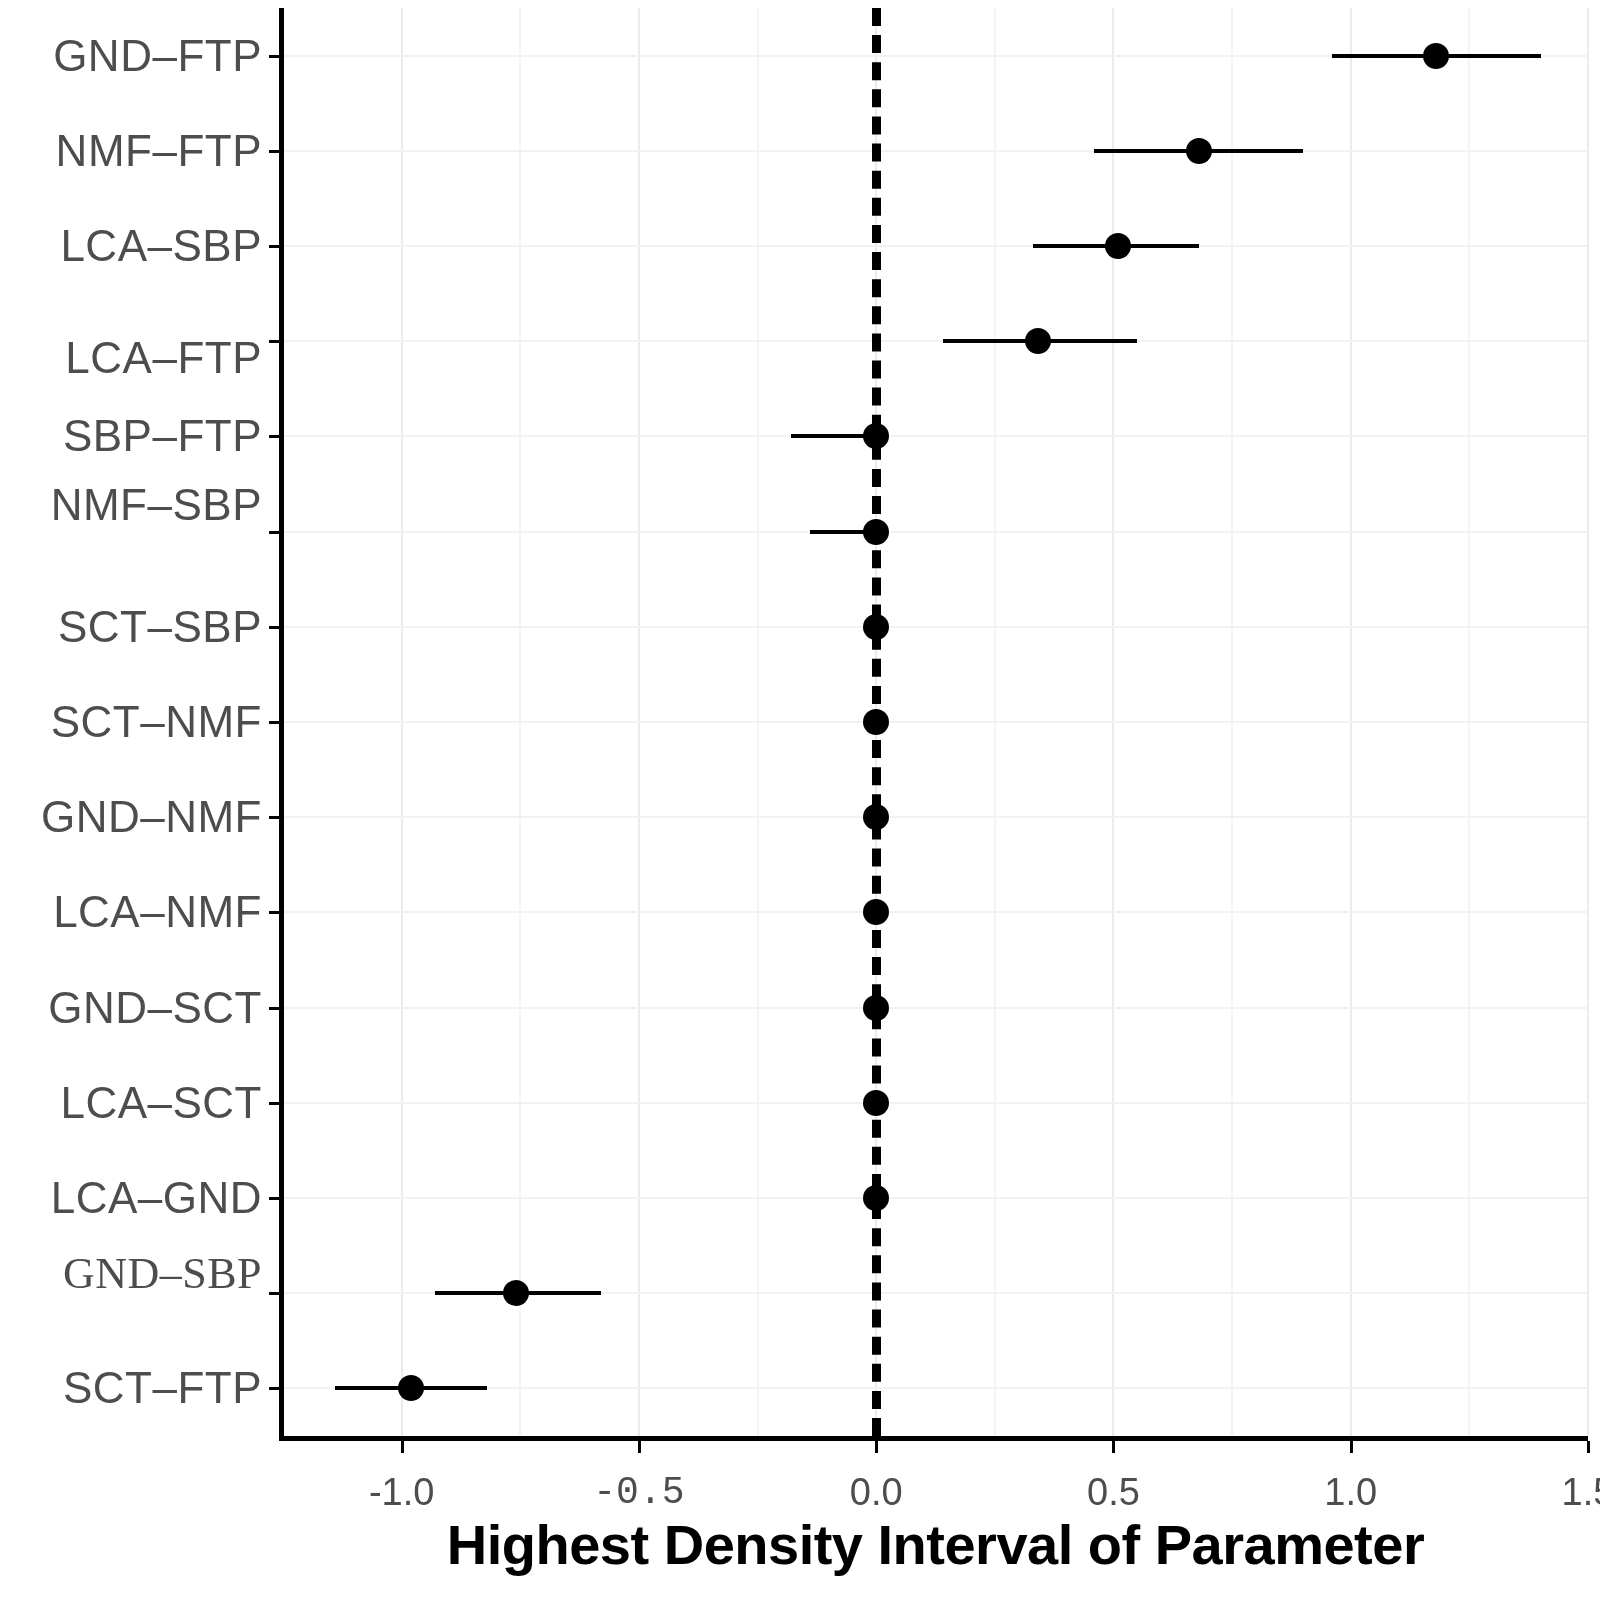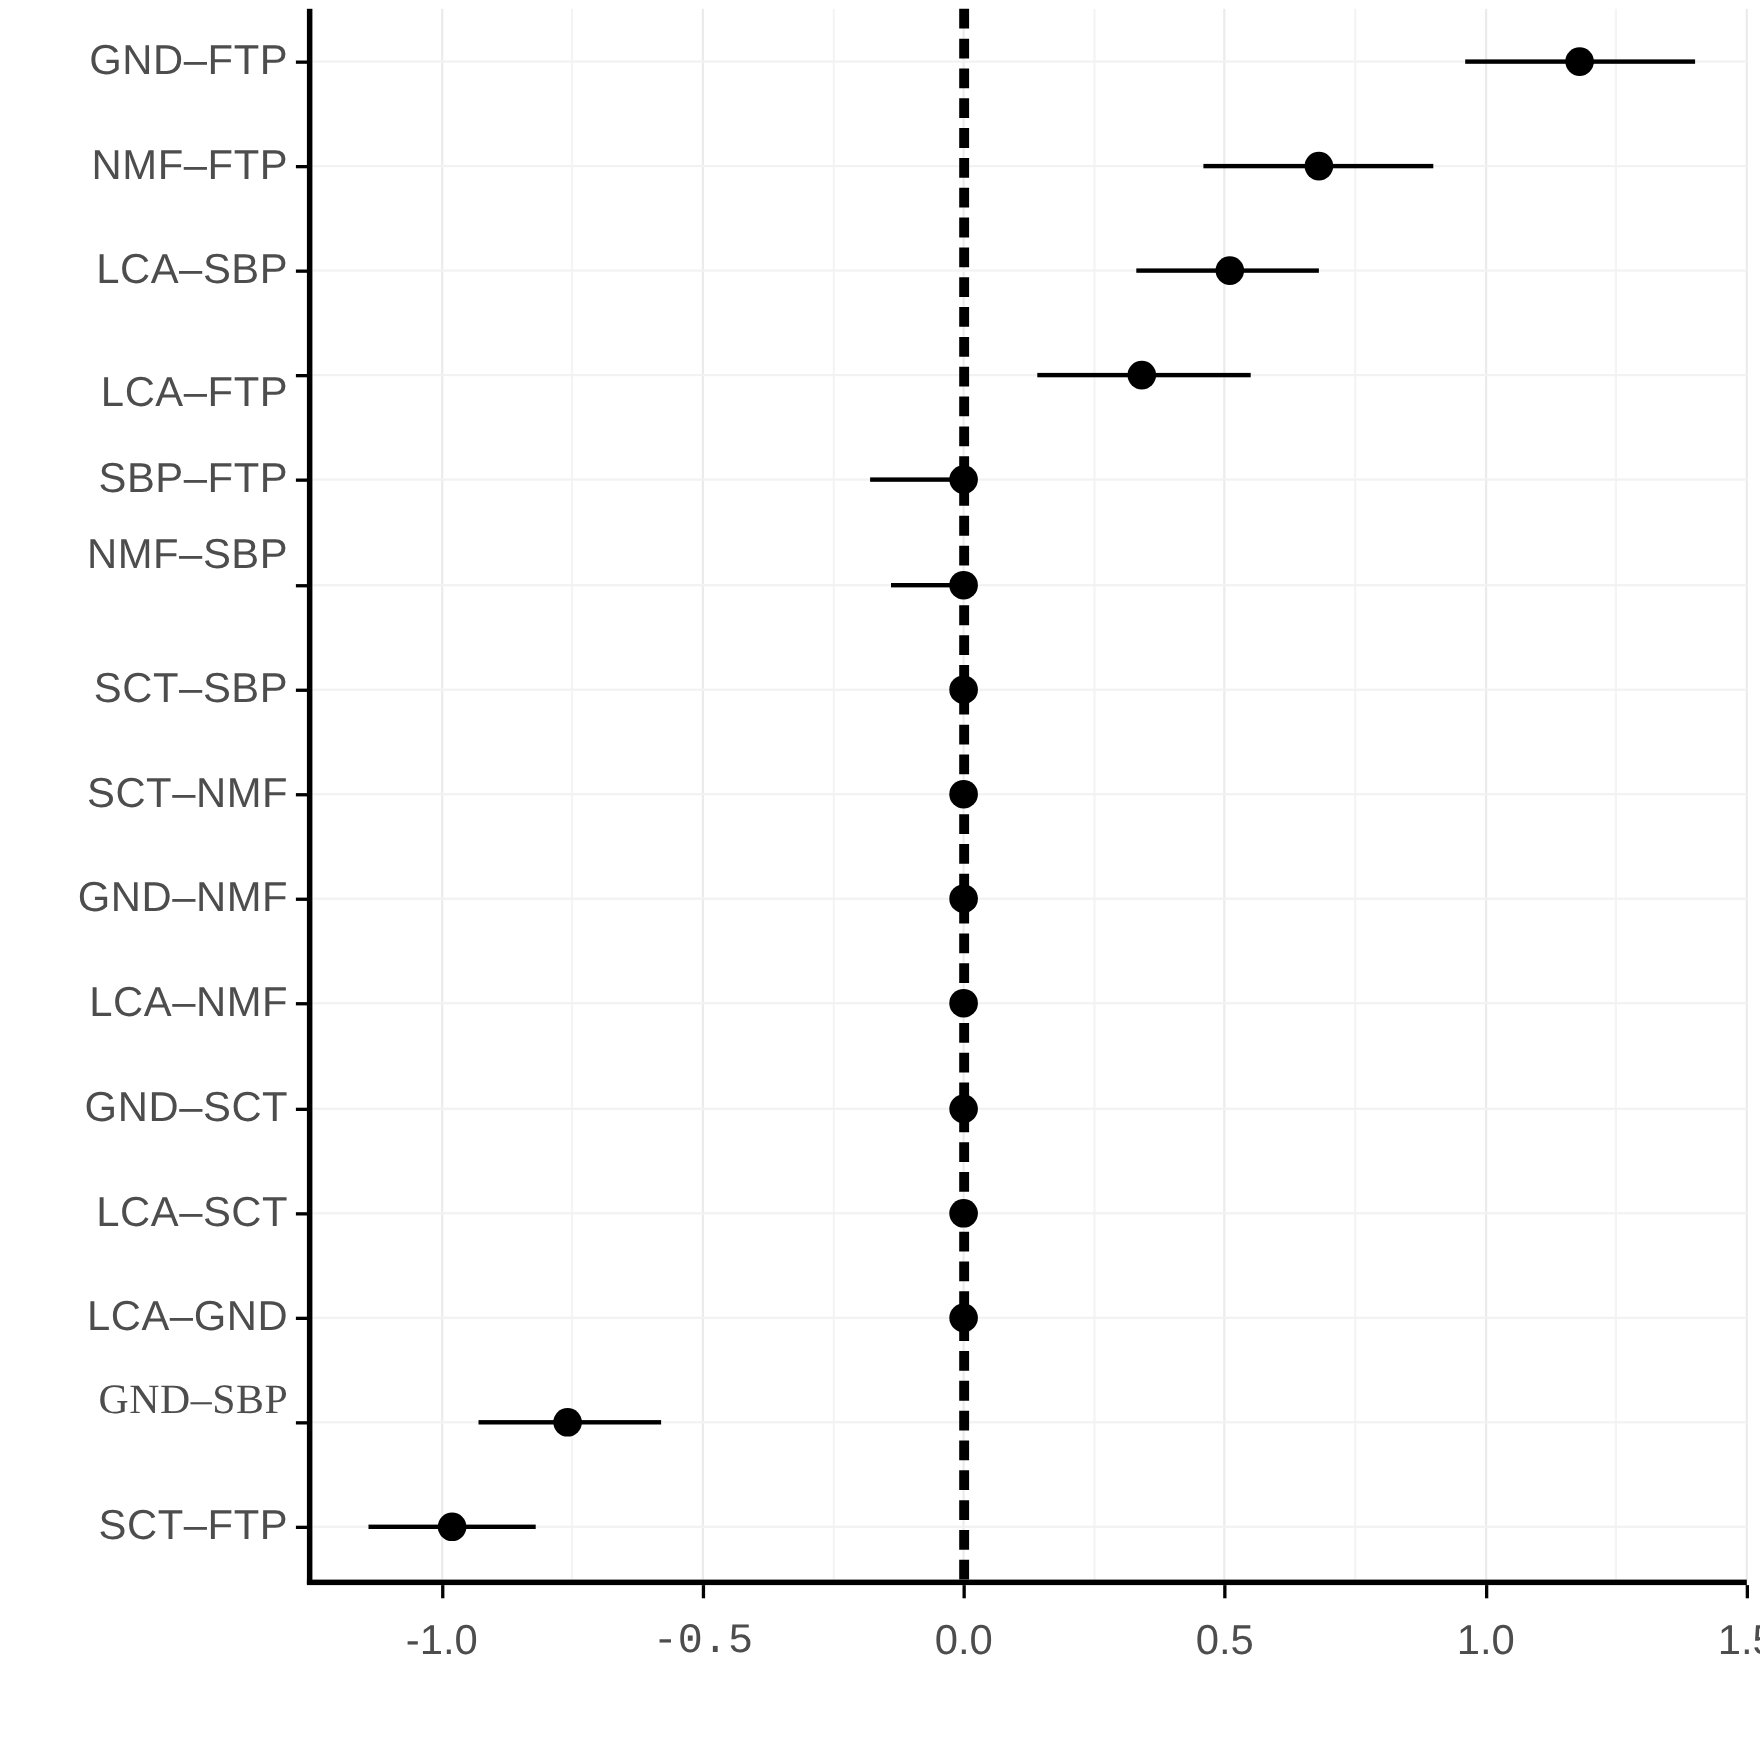--- a/index.html
+++ b/index.html
@@ -76,21 +76,21 @@
     position: absolute;
     top: 1441px;
     width: 3px;
     height: 12px;
     background: #000000;
   }
   .ylabel {
     position: absolute;
     right: 1338px;
     text-align: right;
-    font-size: 38px;
+    font-size: 44px;
     color: #4d4d4d;
     white-space: nowrap;
     transform: translateY(-50%);
     letter-spacing: 0.5px;
   }
   .xticklabel {
     position: absolute;
     top: 1460px;
     font-size: 38px;
     color: #4d4d4d;
@@ -245,14 +245,15 @@
     </div>
   <div id="xlabels">
       <div class="xticklabel" style="left: 401.636px;">-1.0</div>
       <div class="xticklabel" style="left: 638.909px; font-family: Liberation Mono, monospace;">-0.5</div>
       <div class="xticklabel" style="left: 876.182px;">0.0</div>
       <div class="xticklabel" style="left: 1113.45px;">0.5</div>
       <div class="xticklabel" style="left: 1350.73px;">1.0</div>
       <div class="xticklabel" style="left: 1588px;">1.5</div>
     </div>
 
+  <div class="axis-title">Highest Density Interval of Parameter</div>
 
 </div>
 
 </body></html>

